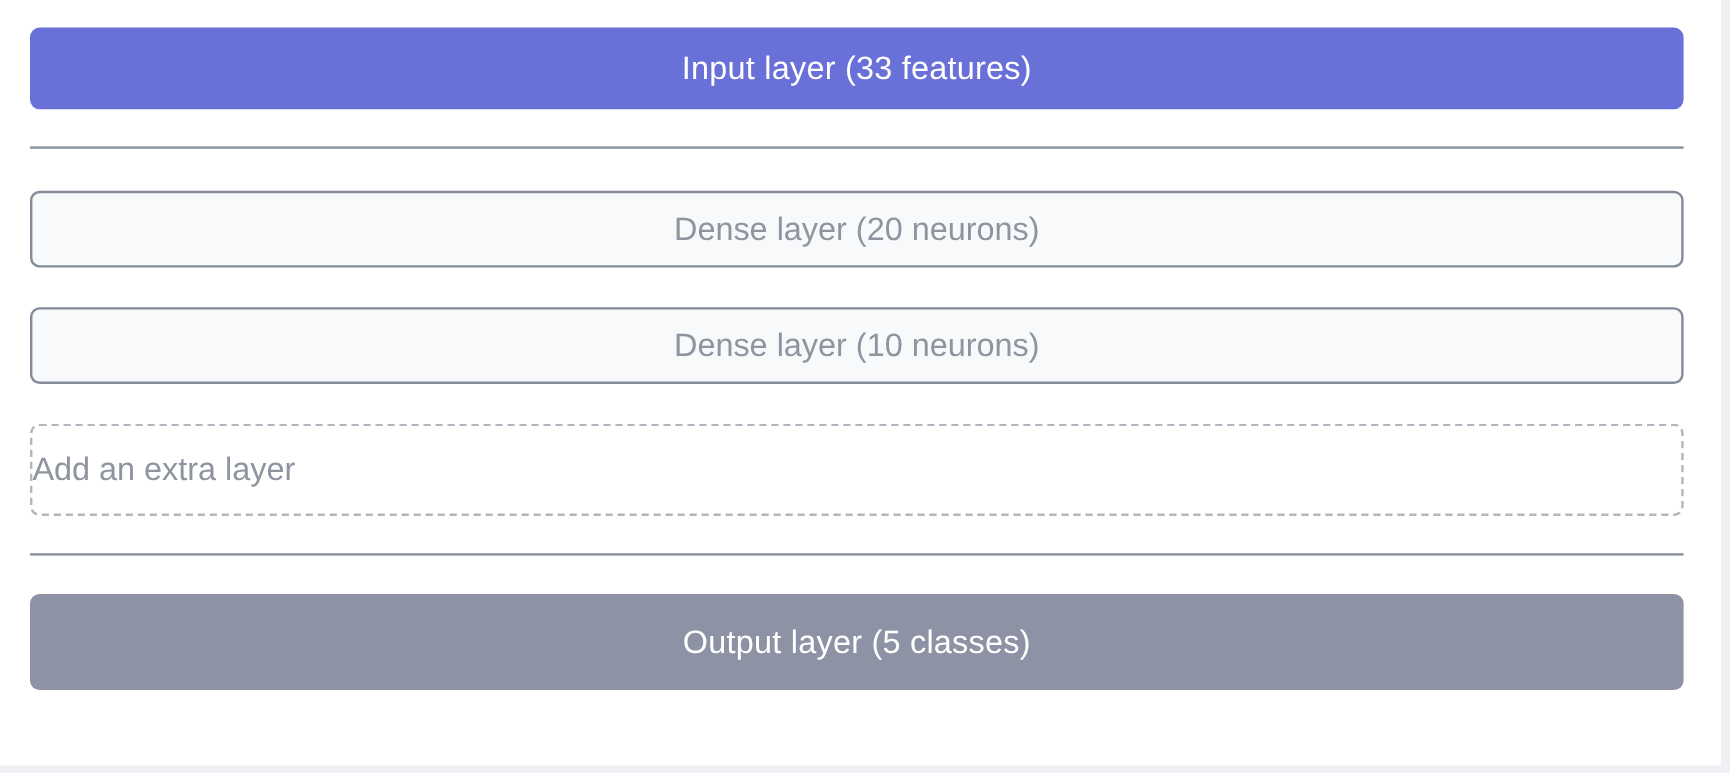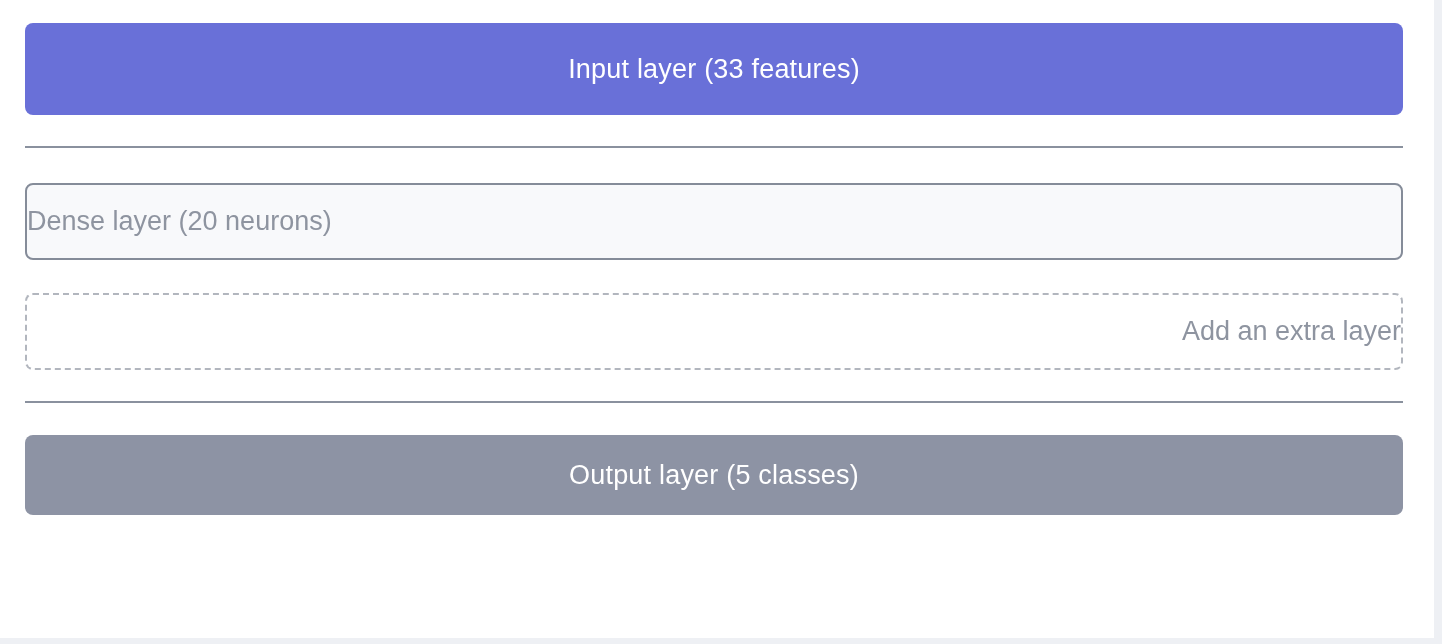--- a/index.html
+++ b/index.html
@@ -17,21 +17,21 @@
     left: 0; top: 0;
     width: 1434px;
     height: 638px;
     background: #ffffff;
   }
   .content {
     margin-left: 25px;
     width: 1378px;
   }
   .layer-banner {
-    height: 92px;
+    height: 68px;
     border-radius: 8px;
     display: flex;
     align-items: center;
     justify-content: center;
     font-size: 27px;
     color: var(--banner-text, #ffffff);
     letter-spacing: 0.2px;
   }
   .input-banner {
     margin-top: 23px;
@@ -45,41 +45,42 @@
   }
   .divider {
     height: 2px;
     background: var(--divider, #8a919e);
     border: none;
     margin: 0;
   }
   .divider-top { margin-top: 31px; }
   .divider-bottom { margin-top: 31px; }
   .layer-box {
-    height: 77px;
+    height: 64px;
     border: 2px solid var(--box-border, #858c99);
     border-radius: 8px;
     background: var(--box-bg, #f8f9fb);
     display: flex;
     align-items: center;
+    justify-content: center;
     font-size: 27px;
     color: var(--box-text, #8e94a0);
     cursor: pointer;
   }
   .dense-1 { margin-top: 35px; }
   .dense-2 { margin-top: 33px; }
   .add-layer {
     margin-top: 33px;
     height: 77px;
     border: 2px dashed var(--dashed-border, #b2b6be);
     border-radius: 8px;
     background: #ffffff;
     display: flex;
     align-items: center;
-    justify-content: flex-end;
+    justify-content: flex-start;
     font-size: 27px;
     color: var(--box-text, #8e94a0);
     cursor: pointer;
   }
 </style>
 </head>
 <body>
 
 <div class="app-card">
   <div class="content">
@@ -87,20 +88,23 @@
     <div class="layer-banner input-banner">
       <span>Input layer (33 features)</span>
     </div>
 
     <hr class="divider divider-top">
 
     <div class="layer-box dense-1">
       <span>Dense layer (20 neurons)</span>
     </div>
 
+    <div class="layer-box dense-2">
+      <span>Dense layer (10 neurons)</span>
+    </div>
 
     <div class="add-layer">
       <span>Add an extra layer</span>
     </div>
 
     <hr class="divider divider-bottom">
 
     <div class="layer-banner output-banner">
       <span>Output layer (5 classes)</span>
     </div>

